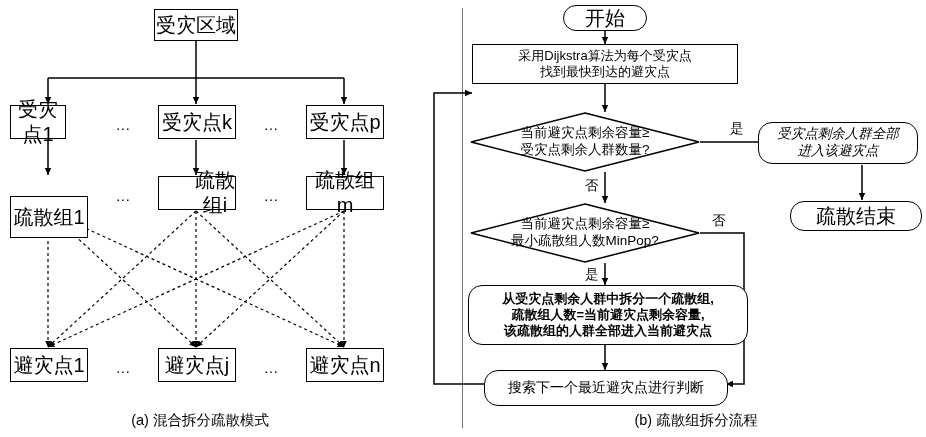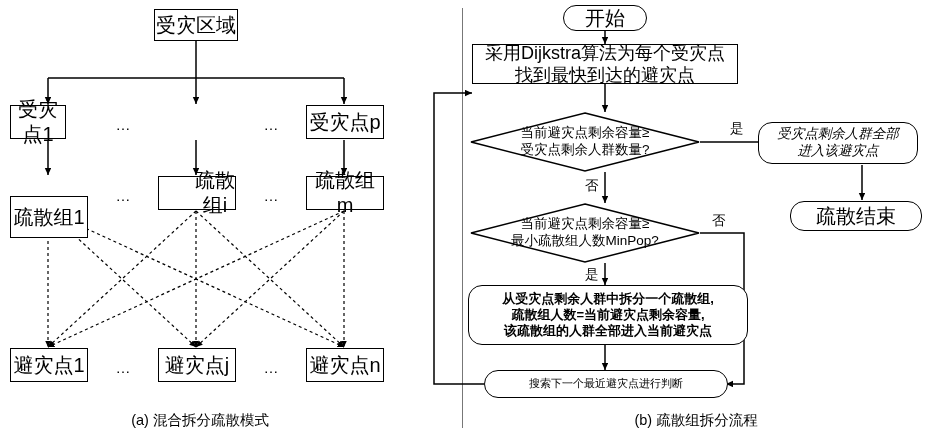--- a/index.html
+++ b/index.html
@@ -92,20 +92,23 @@
     <path d="M344,211 L344,347" stroke="#000" stroke-width="1.2" fill="none" stroke-dasharray="3,3" marker-end="url(#arrs)"></path>
   </svg>
 
   <div class="box" style="left:154px;top:9px;width:84px;height:32px;">
     <span>受灾区域</span>
   </div>
 
   <div class="box" style="left:10px;top:105px;width:56px;height:34px;">
     <span>受灾点1</span>
   </div>
+  <div class="box" style="left:158px;top:105px;width:78px;height:34px;">
+    <span>受灾点k</span>
+  </div>
   <div class="box" style="left:306px;top:105px;width:78px;height:34px;">
     <span>受灾点p</span>
   </div>
 
   <div class="dots" style="left:96px;top:116px;width:54px;">
     <span>…</span>
   </div>
   <div class="dots" style="left:244px;top:116px;width:54px;">
     <span>…</span>
   </div>
@@ -166,21 +169,21 @@
 
     <path d="M605,344 L605,370" stroke="#000" stroke-width="1.5" fill="none" marker-end="url(#arr)"></path>
 
     <path d="M484,384 L434,384 L434,93 L472,93" stroke="#000" stroke-width="1.5" fill="none" marker-end="url(#arr)"></path>
   </svg>
 
   <div class="box rbox" style="left:563px;top:5px;width:84px;height:26px;">
     <span>开始</span>
   </div>
 
-  <div class="box" style="left:472px;top:44px;width:266px;height:40px;font-size:18px;">
+  <div class="box" style="left:472px;top:44px;width:266px;height:40px;font-size:13px;">
     <span>采用Dijkstra算法为每个受灾点
 找到最快到达的避灾点</span>
   </div>
 
   <div class="diamond-wrap" style="left:470px;top:112px;width:230px;height:60px;">
     <svg width="230" height="60" style="position:absolute;left:0;top:0;">
       <polygon points="115,1 229,30 115,59 1,30" fill="#fff" stroke="#000" stroke-width="1.5"></polygon>
     </svg>
     <div class="diamond-label">当前避灾点剩余容量≥
 受灾点剩余人群数量?</div>
@@ -216,21 +219,21 @@
   <div class="edge-label" style="left:585px;top:266px;">
     <span>是</span>
   </div>
 
   <div class="box rbox" style="left:468px;top:285px;width:280px;height:60px;font-size:13px;font-weight:bold;">
     <span>从受灾点剩余人群中拆分一个疏散组,
 疏散组人数=当前避灾点剩余容量,
 该疏散组的人群全部进入当前避灾点</span>
   </div>
 
-  <div class="box rbox" style="left:484px;top:370px;width:244px;height:28px;font-size:11px;">
+  <div class="box rbox" style="left:484px;top:370px;width:244px;height:36px;font-size:14px;">
     <span>搜索下一个最近避灾点进行判断</span>
   </div>
 
   <div class="caption" style="left:466px;top:411px;width:460px;">
     <span>(b) 疏散组拆分流程</span>
   </div>
 
 </div>
 
 </body></html>

